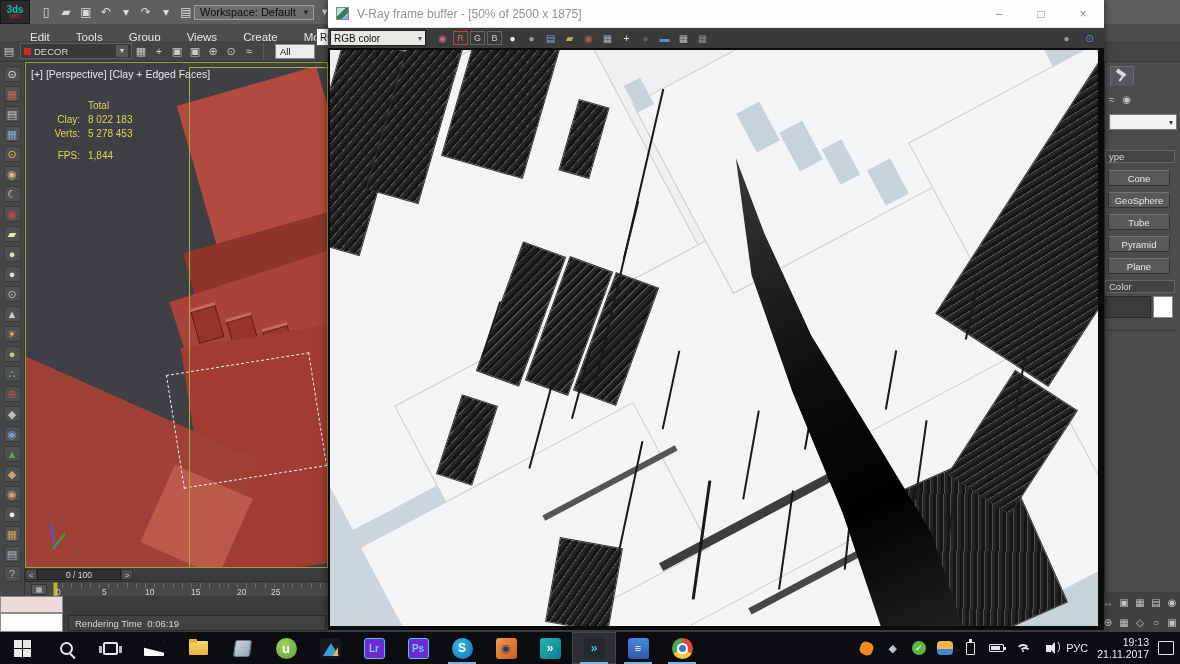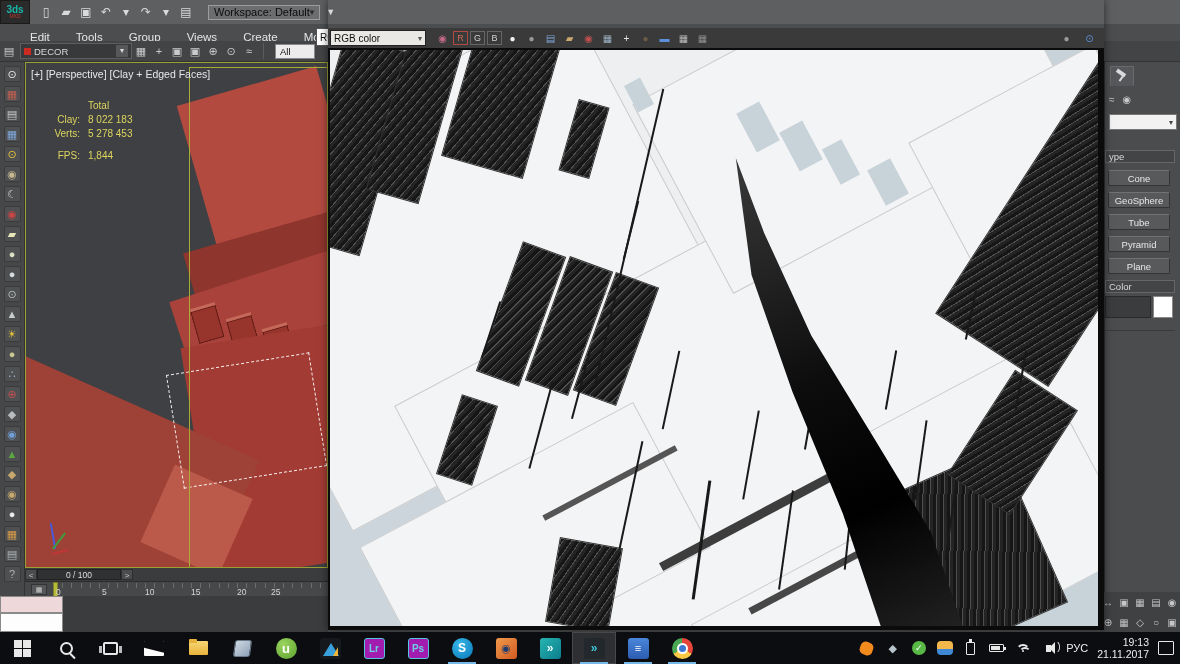--- a/index.html
+++ b/index.html
@@ -8,22 +8,22 @@
     -webkit-font-smoothing:antialiased;}
   #screen *{box-sizing:border-box;}
 
   
   .row0{position:absolute;left:0;top:0;width:1180px;height:24px;background:#5d5f61;display:flex;align-items:center;}
   .max-logo{width:30px;height:24px;background:#2b2b2b;border:1px solid #1a1a1a;display:flex;flex-direction:column;align-items:center;justify-content:center;}
   .max-logo .lg{color:#19b5a8;font-size:10px;font-weight:bold;line-height:9px;}
   .max-logo .sub{color:#c03a30;font-size:5px;line-height:5px;}
   .qa{display:flex;align-items:center;gap:4px;margin-left:8px;}
   .qa .qa-ic{color:#d9dadb;font-size:12px;width:16px;text-align:center;cursor:default;}
-  .ws-combo{margin-left:14px;height:15px;background:#6b6d6f;border:1px solid #9c9d9e;color:#0d0d0d;
-    font-size:11px;display:flex;align-items:center;padding:0 5px;}
+  .ws-combo{height:15px;background:#6b6d6f;border:1px solid #9c9d9e;color:#0d0d0d;
+    font-size:11px;display:flex;align-items:center;padding:0 5px;gap:8px;}
   .ws-combo .chev{color:#2a2a2a;font-size:9px;}
   .ws-extra{color:#d9dadb;font-size:9px;margin-left:6px;}
   .row1{position:absolute;left:0;top:24px;width:1180px;height:17px;background:#4b4d4f;display:flex;align-items:center;}
   .menubar{display:flex;gap:26px;margin-left:30px;}
   .menu-item{color:#e3e4e5;font-size:11.5px;cursor:default;white-space:nowrap;margin-top:8px;}
   .row2{position:absolute;left:0;top:41px;width:1180px;height:21px;background:#424446;display:flex;align-items:center;border-bottom:1px solid #333;}
   .tb-ic2{color:#c9cacb;font-size:11px;width:18px;text-align:center;}
   .layer-combo{height:16px;width:112px;background:#37393b;border:1px solid #5c5e60;display:flex;align-items:center;
     font-size:9.5px;color:#d8d8d8;padding:0 3px;gap:3px;margin-left:2px;}
   .layer-combo .chip{width:7px;height:7px;background:#cc2a22;}
@@ -132,21 +132,21 @@
   .ic-mail .tb-ic{background:#fff;border-radius:1px;width:20px;height:15px;overflow:hidden;}
   .ic-mail .tb-ic::before{content:"";position:absolute;left:-4px;top:-9px;width:28px;height:18px;background:#0b0d11;transform:rotate(14deg);}
   .ic-explorer .tb-ic{background:transparent;}
   .ic-explorer .tb-ic::before{content:"";position:absolute;left:1px;top:3px;width:19px;height:14px;background:linear-gradient(#f7d774,#e8b33c);border-radius:1px;}
   .ic-explorer .tb-ic::after{content:"";position:absolute;left:1px;top:1px;width:8px;height:4px;background:#e8b33c;border-radius:1px 1px 0 0;}
   .ic-movies .tb-ic{background:linear-gradient(135deg,#cfd8e2,#8fa3b8);transform:skewX(-8deg);width:17px;height:17px;border:1px solid #6a7a8a;}
   .ic-utorrent .tb-ic{background:radial-gradient(circle at 35% 30%,#9ad45e,#5ca22e);border-radius:50%;color:#fff;font-size:13px;}
   .ic-affinity .tb-ic{background:#15191d;}
   .ic-affinity .tb-ic::before{content:"";position:absolute;left:3px;bottom:3px;border-left:8px solid transparent;border-right:8px solid transparent;border-bottom:13px solid #3aa0dd;}
   .ic-affinity .tb-ic::after{content:"";position:absolute;right:3px;bottom:3px;border-left:5px solid transparent;border-right:0 solid transparent;border-bottom:9px solid #f0b83a;}
-  .ic-adobe .tb-ic{background:#a21caf;border:1px solid #56c4dc;color:#6fd0e4;font-size:10px;}
+  .ic-adobe .tb-ic{background:#6d28d9;border:1px solid #56c4dc;color:#6fd0e4;font-size:10px;}
   .ic-skype .tb-ic{background:radial-gradient(circle at 35% 30%,#35b6e8,#0a78b8);border-radius:50%;}
   .ic-faststone .tb-ic{background:linear-gradient(135deg,#f09a4a,#d05a22);color:#1a3c6e;font-size:11px;}
   .ic-max16 .tb-ic{background:linear-gradient(135deg,#27b5b0,#0c7d8f);color:#eafcfc;}
   .ic-max18 .tb-ic{background:#23282c;color:#3ec6d9;}
   .ic-notepad .tb-ic{background:linear-gradient(#4a86dc,#2c5cb0);color:#fff;font-size:11px;}
   .ic-chrome .tb-ic{border-radius:50%;background:conic-gradient(#e5453a 0 120deg,#f7c944 0 240deg,#4aa855 0 360deg);}
   .ic-chrome .tb-ic::before{content:"";position:absolute;left:5px;top:5px;width:11px;height:11px;background:#fff;border-radius:50%;}
   .ic-chrome .tb-ic::after{content:"";position:absolute;left:7px;top:7px;width:7px;height:7px;background:#3a78d4;border-radius:50%;}
   .tray{margin-left:auto;display:flex;align-items:center;gap:9px;padding-right:6px;}
   .tray-ic{position:relative;width:17px;height:17px;display:flex;align-items:center;justify-content:center;color:var(--ifg,#e8e8e8);font-size:11px;}
@@ -369,20 +369,21 @@
           <span class="tick" style="left: 166px;">15</span>
           <span class="tick" style="left: 212px;">20</span>
           <span class="tick" style="left: 246px;">25</span>
         </div>
     </div>
   </div>
 
   <div class="bottombar">
     <div class="listener-pink"></div>
     <div class="listener-white"></div>
+    <div class="status-box" style="top:19px;">Rendering Time  0:06:19</div>
   </div>
 
   <div class="nav-cluster">
 
   <span class="nav-ic"><span>↔</span></span>
       <span class="nav-ic"><span>▣</span></span>
       <span class="nav-ic"><span>▦</span></span>
       <span class="nav-ic"><span>▤</span></span>
       <span class="nav-ic"><span>◉</span></span>
       <span class="nav-ic"><span>⊕</span></span>
@@ -415,20 +416,36 @@
       </div>
     <div class="cp-roll" style="top:218px;">Color</div>
     <div class="cp-name"></div>
     <div class="cp-swatch"></div>
     <div class="cp-line"></div>
   </div>
 
   <div class="tooltip">RGB color</div>
 
   <div class="vfb">
+    <div class="vfb-titlebar">
+      <span class="vfb-appicon"></span>
+      <span class="vfb-title">V-Ray frame buffer - [50% of 2500 x 1875]</span>
+      <div class="vfb-ctrls">
+
+      <span class="vfb-ctrl">
+            <span>–</span>
+          </span>
+          <span class="vfb-ctrl">
+            <span>□</span>
+          </span>
+          <span class="vfb-ctrl">
+            <span>×</span>
+          </span>
+        </div>
+    </div>
     <div class="vfb-toolbar">
       <div class="ch-combo">
         <span>RGB color</span>
         <span class="chev">▾</span>
       </div>
       <div class="vfb-icons">
 
       <span class="vfb-ic" style="--ifg: #c66a8a;">
             <span>◉</span>
           </span>

